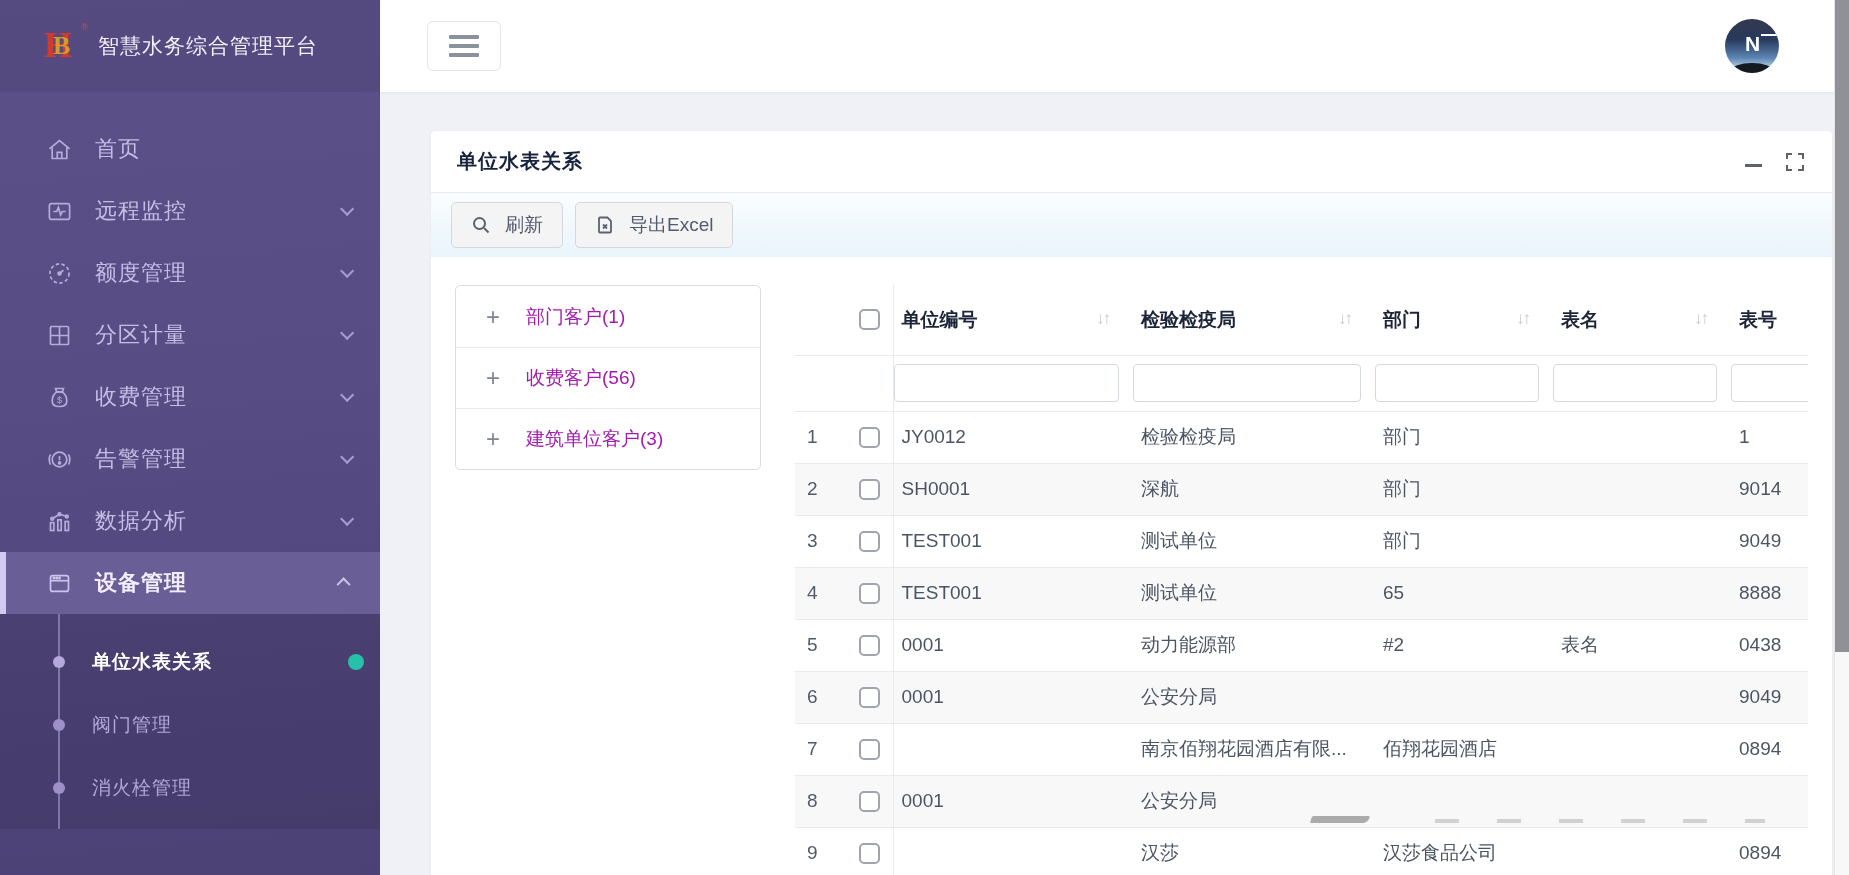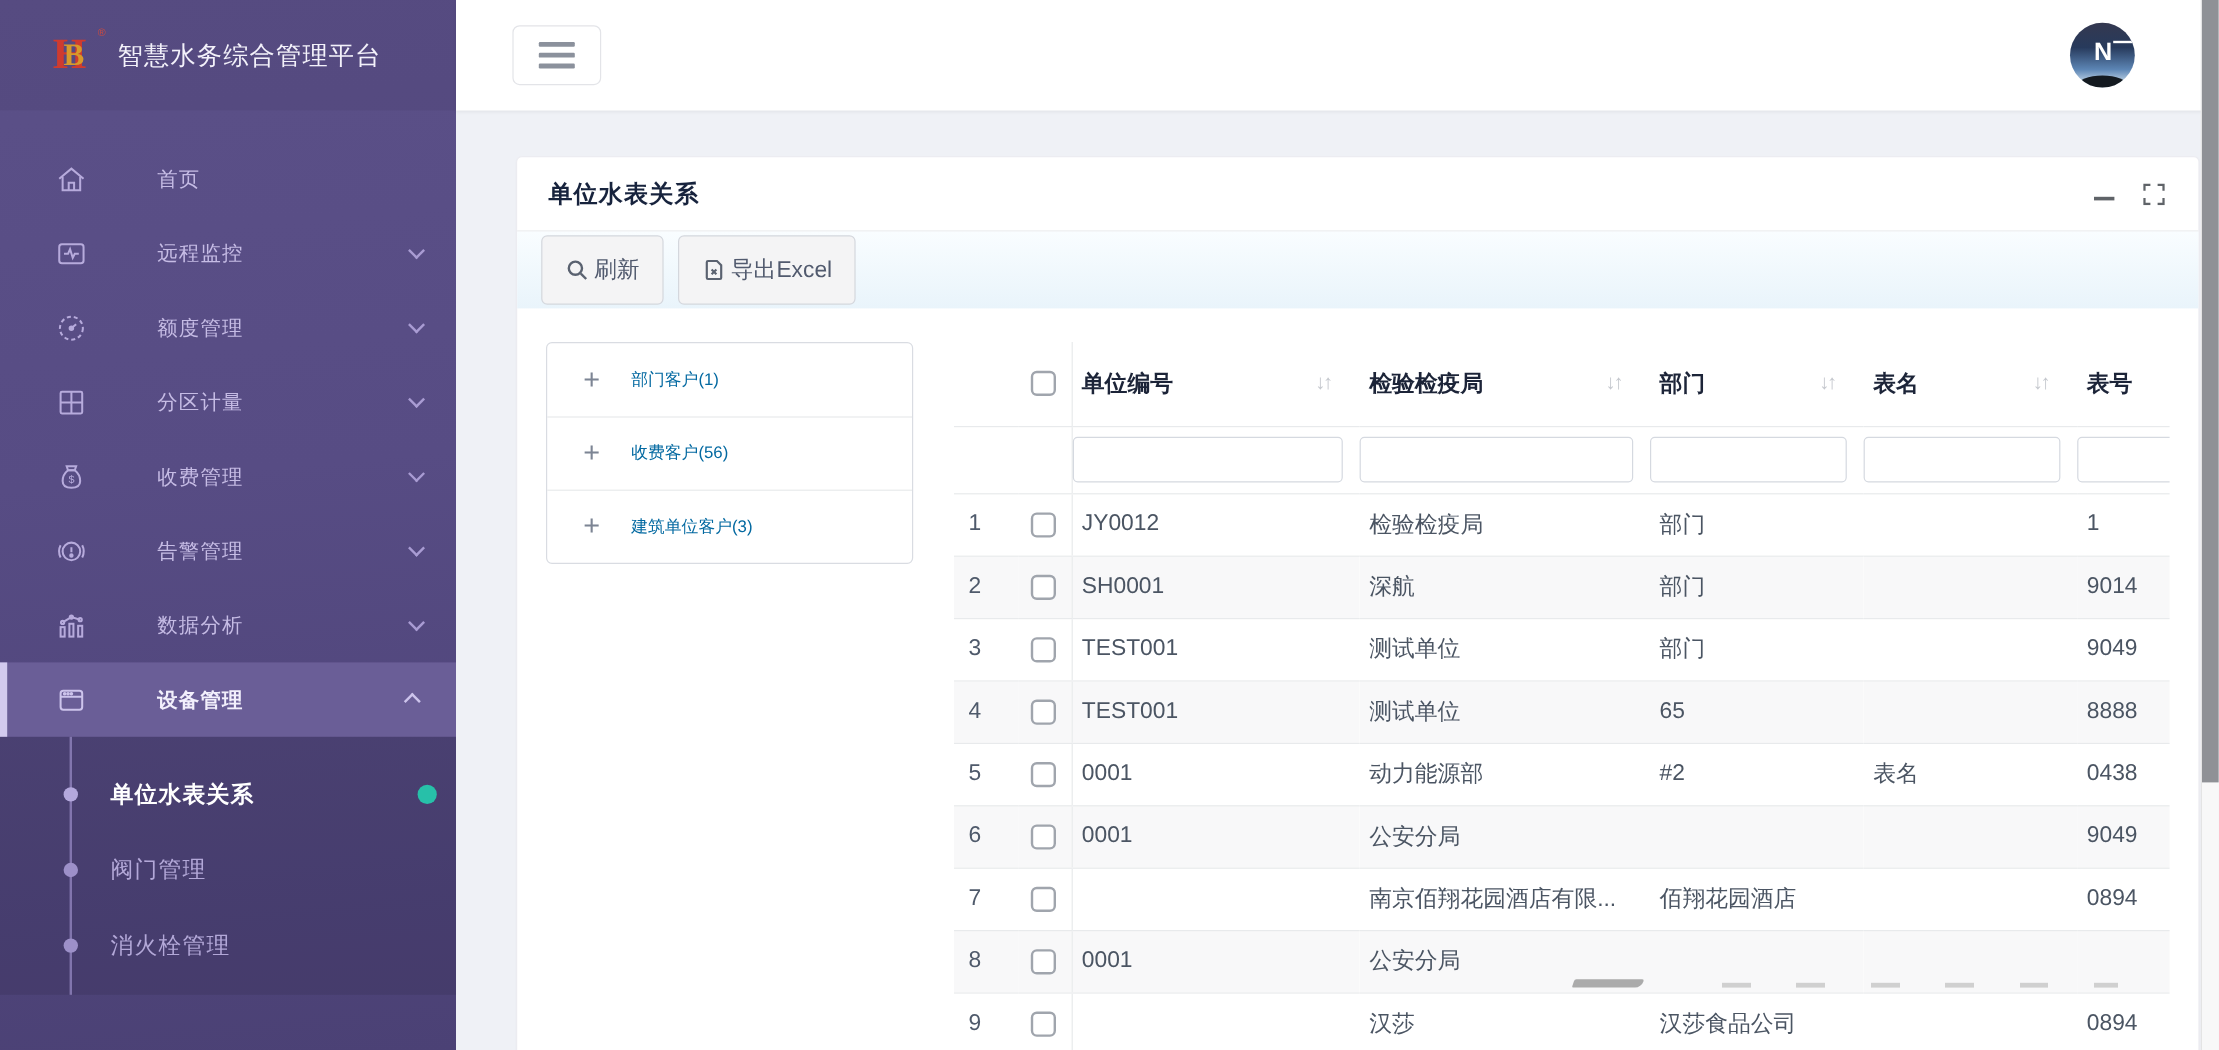--- a/index.html
+++ b/index.html
@@ -13,21 +13,21 @@
   .logo-mark { position:relative; width:40px; height:40px; flex:0 0 40px; margin-right:14px; }
   .logo-h { position:absolute; left:0; top:-2px; font-family:"Liberation Serif",serif; font-weight:bold; font-size:36px; color:#cf3b2f; }
   .logo-b { position:absolute; left:9px; top:5px; font-family:"Liberation Serif",serif; font-weight:bold; font-size:26px; color:#d79a2b; }
   .logo-r { position:absolute; right:-4px; top:-4px; font-size:9px; color:#cf4b3f; }
   .app-title { color:#f3f1fa; font-size:21px; letter-spacing:1px; }
 
   .menu { padding-top:26px; }
   .menu-item { position:relative; height:62px; display:flex; align-items:center; padding:0 30px 0 46px; cursor:pointer; }
   .menu-item .mi-icon { width:27px; height:27px; margin-right:22px; flex:0 0 27px; }
   .menu-item .mi-icon svg { width:27px; height:27px; display:block; }
-  .menu-item .mi-label { color:#c6bce5; font-size:17px; letter-spacing:1px;margin-left:36px; }
+  .menu-item .mi-label { color:#c6bce5; font-size:22px; letter-spacing:1px; }
   .menu-item.active { background:#6a5e97; }
   .menu-item.active::before { content:""; position:absolute; left:0; top:0; bottom:0; width:6px; background:#d2caee; }
   .menu-item.active .mi-label { color:#f2effc;font-weight:bold; }
   .chevron { margin-left:auto; width:10px; height:10px; border-right:2px solid #a99cd3; border-bottom:2px solid #a99cd3; transform:rotate(45deg) translateY(-3px); }
   .chevron.up { transform:rotate(225deg) translateY(-2px); border-color:#cdc4ec; }
 
   .submenu { position:relative; background:rgba(0,0,0,0.09); padding:16px 0 10px 0; }
   .submenu::before { content:""; position:absolute; left:58px; top:0; bottom:0; width:2px; background:rgba(150,136,195,0.75); }
   .sub-item { position:relative; height:63px; display:flex; align-items:center; padding-left:92px; cursor:pointer; }
   .sub-item::before { content:""; position:absolute; left:53px; top:50%; margin-top:-6px; width:12px; height:12px; border-radius:50%; background:#9d90c9; }
@@ -50,33 +50,33 @@
   .content { flex:1; background:#eff1f6; padding:38px 16px 0 50px; overflow:hidden; }
   .card { background:#fff; border:1px solid #ececf1; border-radius:5px; height:900px; display:flex; flex-direction:column; box-shadow:0 1px 2px rgba(0,0,0,0.03); }
   .card-header { height:62px; flex:0 0 62px; display:flex; align-items:center; padding:0 28px 0 26px; border-bottom:1px solid #e8eaec; }
   .card-title { font-size:20px; font-weight:bold; color:#17233d; letter-spacing:1px; }
   .card-tools { margin-left:auto; display:flex; align-items:flex-end; gap:24px; }
   .tool-min { width:17px; height:3px; background:#5f6368; margin-bottom:4px; cursor:pointer; }
   .tool-full { width:18px; height:18px; cursor:pointer; }
   .tool-full svg { display:block; }
 
   .toolbar { height:64px; flex:0 0 64px; background:linear-gradient(180deg,#f9fdff 0%,#e9f4fb 100%); display:flex; align-items:center; padding:0 20px; gap:12px; }
-  .btn { height:58px; display:inline-flex; align-items:center; gap:4px; padding:0 19px; border-radius:5px; font-size:19px; cursor:pointer;
+  .btn { height:46px; display:inline-flex; align-items:center; gap:14px; padding:0 19px; border-radius:5px; font-size:19px; cursor:pointer;
     background:#f4f4f5; border:1px solid #d4d7dd; color:#515a6e; }
   .btn svg { display:block; }
   .btn.primary { background:#2797f3; border-color:#2797f3; color:#fff; }
 
   .card-body { flex:1; display:flex; padding:28px 24px; gap:34px; min-height:0; overflow:hidden; }
 
   
   .tree { width:306px; flex:0 0 306px; border:1px solid #d9dce2; border-radius:5px; align-self:flex-start; background:#fff; }
   .tree-item { height:61px; display:flex; align-items:center; padding-left:30px; cursor:pointer; }
   .tree-item + .tree-item { border-top:1px solid #e8eaec; }
   .tree-plus { font-size:24px; color:#7d8594; width:22px; margin-right:18px; font-weight:normal; cursor:pointer; }
-  .tree-label { font-size:14px; color:#0369a1; }
+  .tree-label { font-size:19px; color:#a21caf; }
 
   
   .table-clip { flex:1; overflow:hidden; position:relative; }
   table { border-collapse:collapse; table-layout:fixed; width:1196px; }
   col.c-idx{width:54px;} col.c-chk{width:44px;} col.c-code{width:240px;} col.c-name{width:242px;}
   col.c-dept{width:178px;} col.c-mname{width:178px;} col.c-mno{width:260px;}
   thead th { height:70px; text-align:left; font-size:19px; font-weight:bold; color:#1c2438; padding:0 0 0 8px; border-bottom:1px solid #e8eaec; vertical-align:middle; }
   thead th .sort { float:right; margin-right:24px; margin-top:2px; color:#c5c8ce; font-size:17px; font-weight:normal; letter-spacing:-2px; cursor:pointer; }
   .colline { border-left:1px solid #e8eaec; }
   tr.filter-row td { height:56px; border-bottom:1px solid #e8eaec; padding:0 14px 0 0; vertical-align:middle; }

